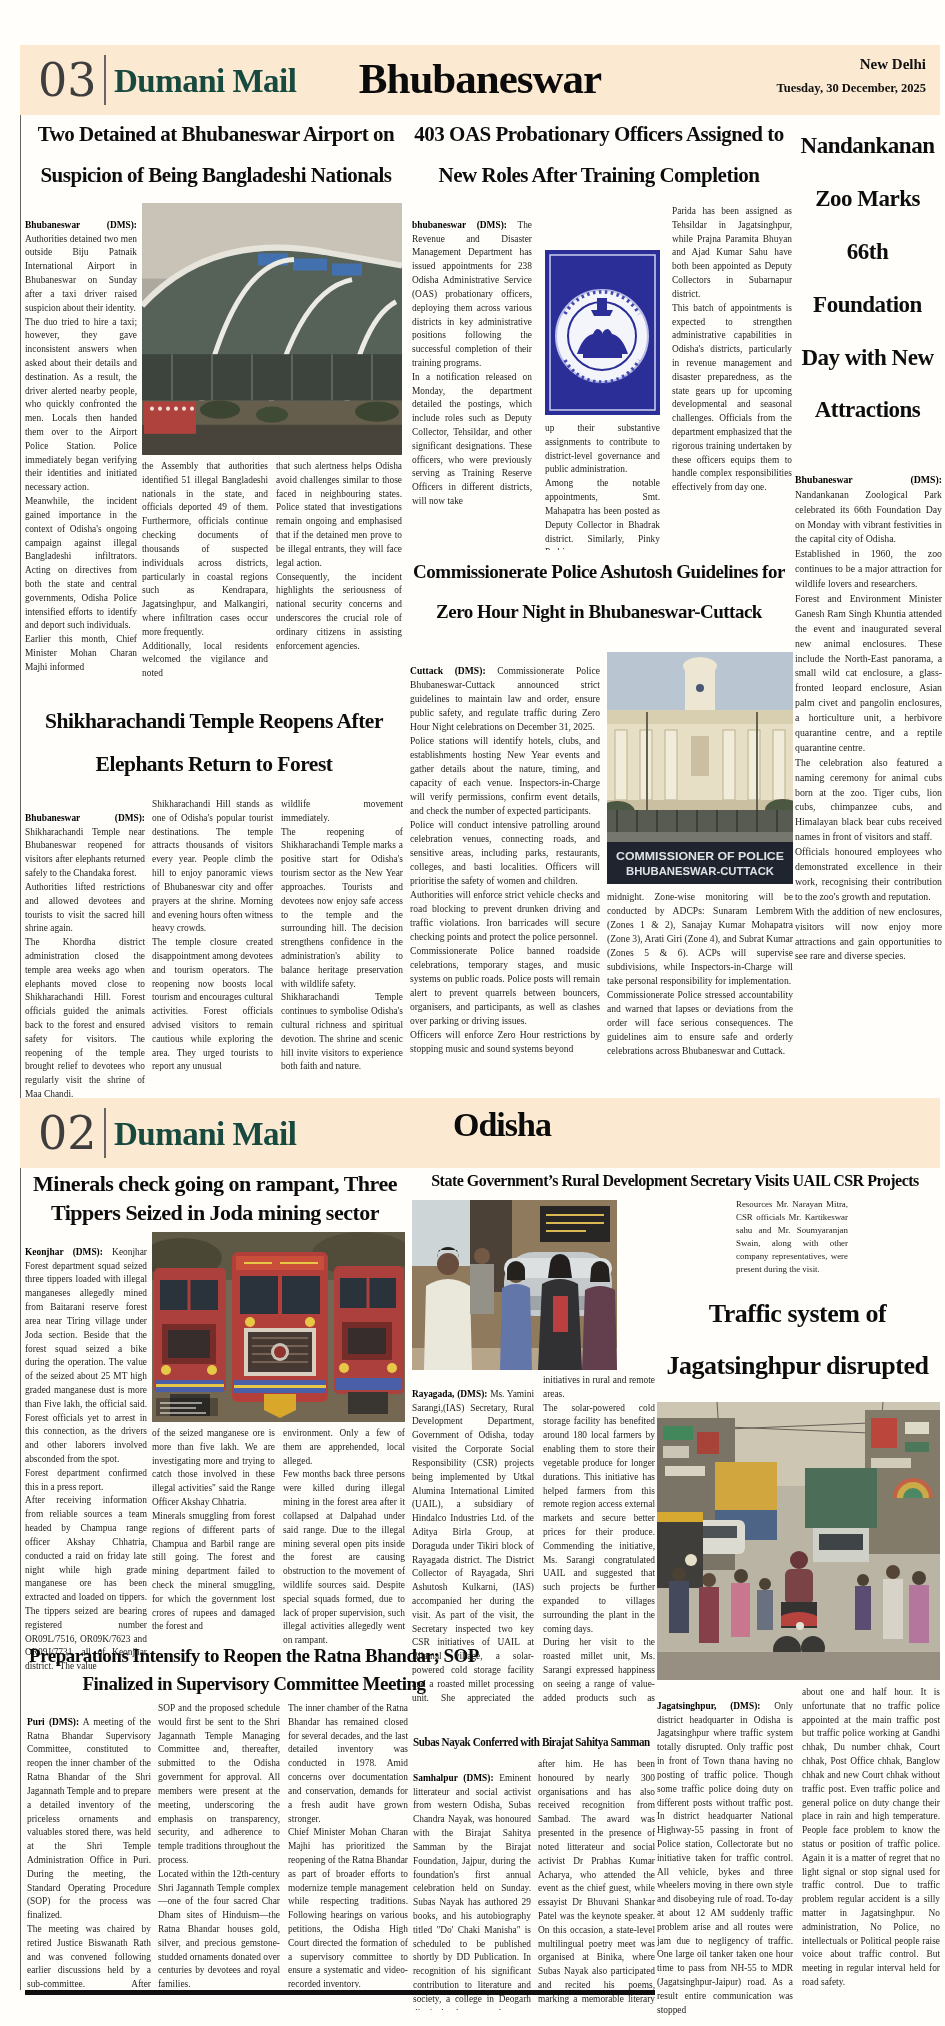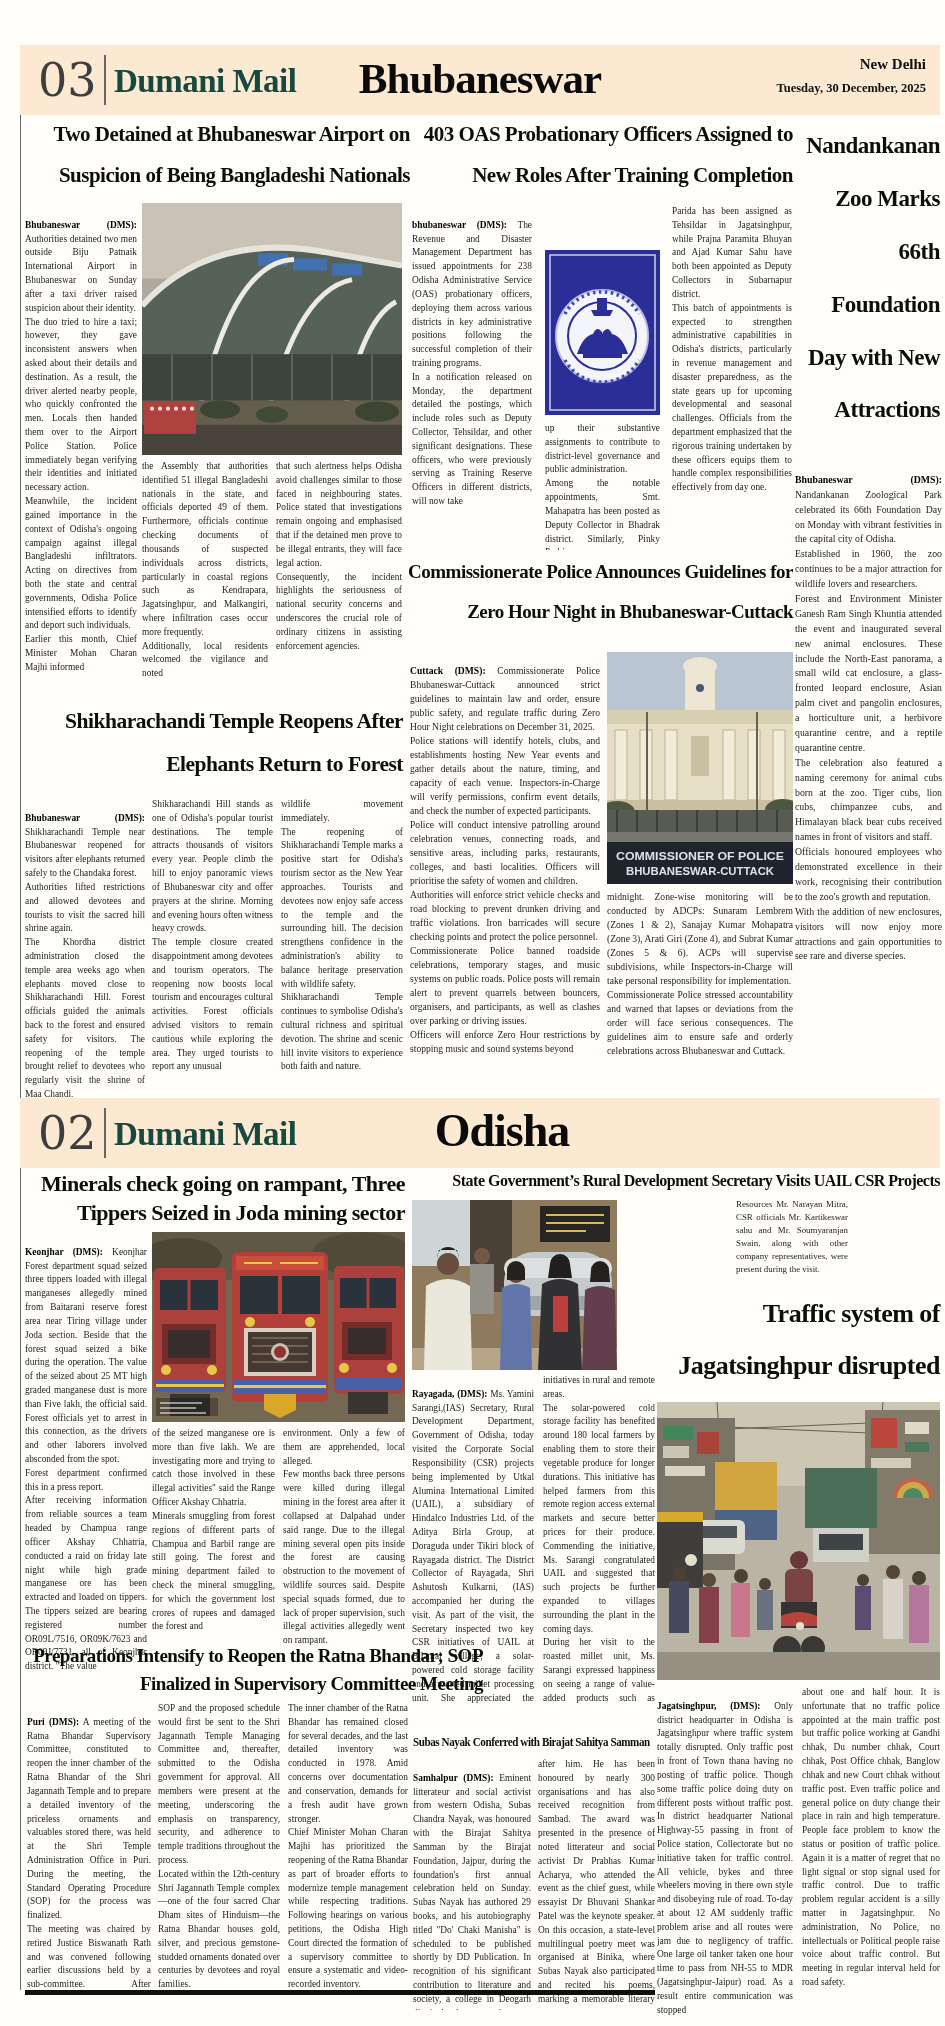--- a/index.html
+++ b/index.html
@@ -7,21 +7,21 @@
           font-family:"Liberation Serif","DejaVu Serif",serif;color:#1f1f1f;}
   .abs{position:absolute;}
   .band{background:#fce9d2;}
   .page-num{font-family:"DejaVu Serif",serif;font-weight:400;color:#3e3e3e;font-size:46px;line-height:1;}
   .band-div{background:#666;width:2px;}
   .masthead{font-weight:700;color:#17493f;font-size:33px;letter-spacing:-0.5px;line-height:1;}
   .section-title{font-weight:700;color:#0b0b0b;text-align:center;letter-spacing:-1px;line-height:1;}
   .dateline-block{text-align:right;font-weight:700;color:#111;}
   .dl-city{font-size:15px;line-height:1.2;}
   .dl-date{font-size:12.5px;line-height:1.2;margin-top:8px;}
-  .hl{font-weight:700;color:#0d0d0d;text-align:right;letter-spacing:-0.5px;}
+  .hl{font-weight:700;color:#0d0d0d;text-align:center;letter-spacing:-0.5px;}
   .col{font-size:9.4px;line-height:1.47;text-align:justify;white-space:pre-line;overflow:hidden;color:#232323;}
   .lead{font-weight:700;color:#000;font-family:Liberation Serif, serif;}
   .photo{overflow:hidden;}
   .photo svg{display:block;width:100%;height:100%;}
   .rule-v{background:#2e2e2e;}
   .rule-h{background:#101010;}
 </style>
 </head>
 <body>
 
@@ -135,21 +135,21 @@
     <span class="lead">Bhubaneswar (DMS):</span> <span>Shikharachandi Temple near Bhubaneswar reopened for visitors after elephants returned safely to the Chandaka forest.
 Authorities lifted restrictions and allowed devotees and tourists to visit the sacred hill shrine again.
 The Khordha district administration closed the temple area weeks ago when elephants moved close to Shikharachandi Hill. Forest officials guided the animals back to the forest and ensured safety for visitors. The reopening of the temple brought relief to devotees who regularly visit the shrine of Maa Chandi.</span>
   </div>
   <div class="abs col" style="left:152px;top:798px;width:121px;height:305px;">Shikharachandi Hill stands as one of Odisha's popular tourist destinations. The temple attracts thousands of visitors every year. People climb the hill to enjoy panoramic views of Bhubaneswar city and offer prayers at the shrine. Morning and evening hours often witness heavy crowds.
 The temple closure created disappointment among devotees and tourism operators. The reopening now boosts local tourism and encourages cultural activities. Forest officials advised visitors to remain cautious while exploring the area. They urged tourists to report any unusual</div>
   <div class="abs col" style="left:281px;top:798px;width:122px;height:305px;">wildlife movement immediately.
 The reopening of Shikharachandi Temple marks a positive start for Odisha's tourism sector as the New Year approaches. Tourists and devotees now enjoy safe access to the temple and the surrounding hill. The decision strengthens confidence in the administration's ability to balance heritage preservation with wildlife safety.
 Shikharachandi Temple continues to symbolise Odisha's cultural richness and spiritual devotion. The shrine and scenic hill invite visitors to experience both faith and nature.</div>
 
-  <div class="abs hl" style="left:405px;top:552px;width:388px;font-size:19px;line-height:2.1;">Commissionerate Police Announces Guidelines for Zero Hour Night in Bhubaneswar-Cuttack</div>
+  <div class="abs hl" style="left:405px;top:552px;width:388px;font-size:19px;line-height:2.1;">Commissionerate Police Ashutosh Guidelines for Zero Hour Night in Bhubaneswar-Cuttack</div>
   <div class="abs col" style="left:410px;top:650px;width:190px;height:408px;font-size:9.6px;line-height:1.46;">
     <span class="lead">Cuttack (DMS):</span> <span>Commissionerate Police Bhubaneswar-Cuttack announced strict guidelines to maintain law and order, ensure public safety, and regulate traffic during Zero Hour Night celebrations on December 31, 2025.
 Police stations will identify hotels, clubs, and establishments hosting New Year events and gather details about the nature, timing, and capacity of each venue. Inspectors-in-Charge will verify permissions, confirm event details, and check the number of expected participants.
 Police will conduct intensive patrolling around celebration venues, connecting roads, and sensitive areas, including parks, restaurants, colleges, and basti localities. Officers will prioritise the safety of women and children.
 Authorities will enforce strict vehicle checks and road blocking to prevent drunken driving and traffic violations. Iron barricades will secure checking points and protect the police personnel.
 Commissionerate Police banned roadside celebrations, temporary stages, and music systems on public roads. Police posts will remain alert to prevent quarrels between bouncers, organisers, and participants, as well as clashes over parking or driving issues.
 Officers will enforce Zero Hour restrictions by stopping music and sound systems beyond</span>
   </div>
   <div class="abs photo" style="left:607px;top:652px;width:186px;height:232px;">
     <svg viewBox="0 0 186 232" preserveAspectRatio="none">
@@ -193,21 +193,21 @@
       <rect width="186" height="190" fill="#d8d0c0" opacity="0.1"></rect>
     </svg>
   </div>
   <div class="abs col" style="left:607px;top:890px;width:186px;height:168px;font-size:9.6px;line-height:1.46;">midnight. Zone-wise monitoring will be conducted by ADCPs: Sunaram Lembrem (Zones 1 &amp; 2), Sanajay Kumar Mohapatra (Zone 3), Arati Giri (Zone 4), and Subrat Kumar (Zones 5 &amp; 6). ACPs will supervise subdivisions, while Inspectors-in-Charge will take personal responsibility for implementation.
 Commissionerate Police stressed accountability and warned that lapses or deviations from the order will face serious consequences. The guidelines aim to ensure safe and orderly celebrations across Bhubaneswar and Cuttack.</div>
 
   <div class="abs band" style="left:20px;top:1098px;width:920px;height:70px;">
     <div class="abs page-num" style="left:18px;top:12px;">02</div>
     <div class="abs band-div" style="left:84px;top:10px;height:50px;"></div>
     <div class="abs masthead" style="left:94px;top:20px;">Dumani Mail</div>
-    <div class="abs section-title" style="left:0;right:0;top:10px;font-size:46px;padding-left:44px;">Odisha</div>
+    <div class="abs section-title" style="left:0;right:0;top:10px;font-size:34px;padding-left:44px;">Odisha</div>
   </div>
 
   <div class="abs hl" style="left:25px;top:1170px;width:380px;font-size:22px;line-height:1.3;">Minerals check going on rampant, Three Tippers Seized in Joda mining sector</div>
   <div class="abs col" style="left:25px;top:1232px;width:122px;height:468px;">
     <span class="lead">Keonjhar (DMS):</span> <span>Keonjhar Forest department squad seized three tippers loaded with illegal manganeses allegedly mined from Baitarani reserve forest area near Tiring village under Joda section. Beside that the forest squad seized a bike during the operation. The value of the seized about 25 MT high graded manganese dust is more than Five lakh, the official said. Forest officials yet to arrest in this connection, as the drivers and other laborers involved absconded from the spot.
 Forest department confirmed this in a press report.
 After receiving information from reliable sources a team headed by Champua range officer Akshay Chhatria, conducted a raid on friday late night while high grade manganese ore has been extracted and loaded on tippers. The tippers seized are bearing registered number OR09L/7516, OR09K/7623 and OR09J/7731, all of Keonjhar district. "The value</span>
   </div>
   <div class="abs photo" style="left:152px;top:1232px;width:253px;height:190px;">
     <svg viewBox="0 0 253 190" preserveAspectRatio="none">

